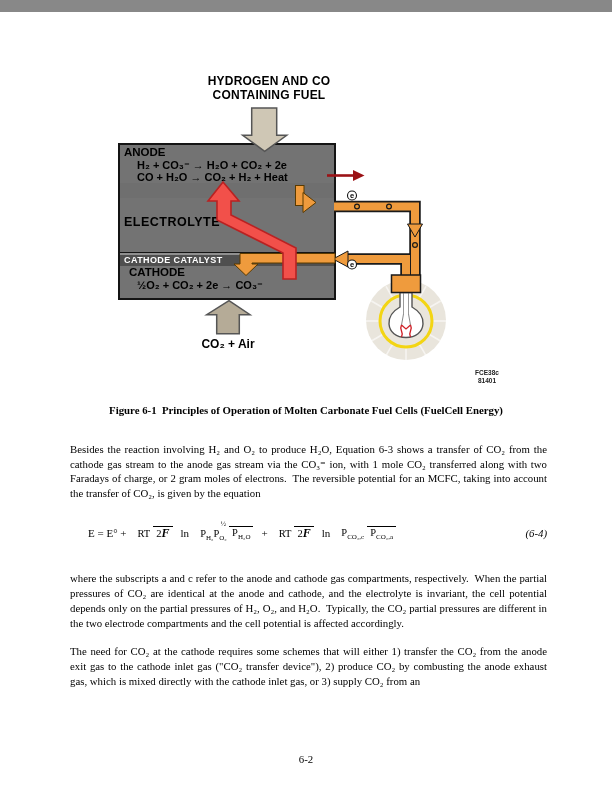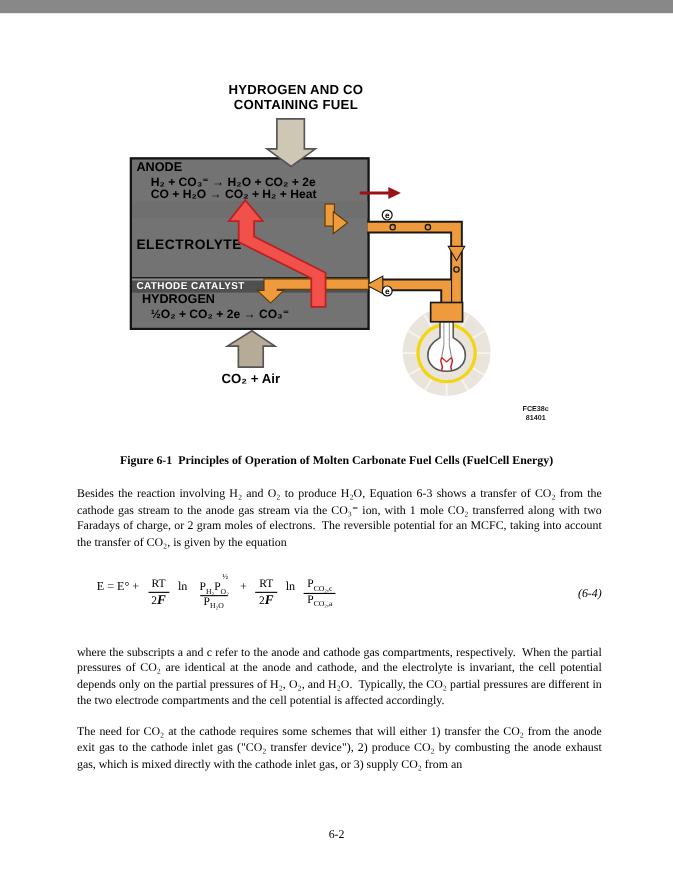--- a/index.html
+++ b/index.html
@@ -39,32 +39,32 @@
   .cathode-title{position:absolute;left:9px;top:121px;font-weight:bold;font-size:11.5px;}
   .rx3{position:absolute;left:17px;top:134px;font-weight:bold;font-size:11px;white-space:nowrap;}
   .air-label{position:absolute;left:178px;top:325px;width:100px;text-align:center;font-weight:bold;font-size:12px;}
   .fig-code{
     position:absolute;left:457px;top:357px;width:60px;text-align:center;
     font-weight:bold;font-size:6.5px;line-height:8px;color:#222;
   }
   .overlay{position:absolute;left:0;top:0;pointer-events:none;}
   
   .caption{
-    position:absolute;left:0;top:401px;width:612px;text-align:center;
+    position:absolute;left:0;top:392px;width:612px;text-align:center;
     font-weight:bold;font-size:10.8px;white-space:pre-wrap;
   }
   .text-col{position:absolute;left:70px;top:430px;width:477px;font-size:10.8px;line-height:14.7px;}
   .text-col p{margin:0;text-align:justify;white-space:pre-wrap;}
   .text-col p + p{margin-top:14px;}
   .eq-line{
     display:flex;justify-content:space-between;align-items:center;
     margin:25px 0 30px 0;
   }
   .eq-formula{display:inline-flex;gap:8px;margin-left:18px;font-size:11px;}
-  .frac{display:inline-flex;flex-direction:column;align-items:center;line-height:1.15;font-size:10.5px;}
+  .frac{display:inline-flex;flex-direction:row;align-items:center;line-height:1.15;font-size:10.5px;}
   .fnum{padding:0 3px;white-space:nowrap;}
   .fden{border-top:1px solid #000;padding:0 3px;white-space:nowrap;}
   .frac sub{font-size:7px;line-height:1;}
   .half{font-size:7px;position:relative;top:-6px;margin-left:-6px;}
   .faraday{font-weight:bold;font-style:italic;font-size:12px;}
   .eq-number{font-style:italic;font-size:10.8px;}
   .page-number{position:absolute;left:0;top:741px;width:612px;text-align:center;font-size:10.8px;}
 </style>
 </head>
 <body>
@@ -78,21 +78,21 @@
       <div>CONTAINING FUEL</div>
     </div>
 
     <div class="cell-box sans">
       <div class="anode-title">ANODE</div>
       <div class="rx1">H₂ + CO₃⁼ → H₂O + CO₂ + 2e</div>
       <div class="rx2">CO + H₂O → CO₂ + H₂ + Heat</div>
       <div class="band-gas"></div>
       <div class="electrolyte-label">ELECTROLYTE</div>
       <div class="band-cathode-cat">CATHODE CATALYST</div>
-      <div class="cathode-title">HYDROGEN</div>
+      <div class="cathode-title">CATHODE</div>
       <div class="rx3">½O₂ + CO₂ + 2e → CO₃⁼</div>
     </div>
 
     <svg class="overlay" width="612" height="420" viewBox="0 0 612 420">
 
       <g>
         <circle cx="406" cy="308" r="40" fill="#E9E5DC"></circle>
         <g stroke="#ffffff" stroke-width="1.6" opacity="0.6">
           <line x1="433" y1="309" x2="446" y2="309"></line>
             <line x1="429.4" y1="322.5" x2="440.6" y2="329"></line>

